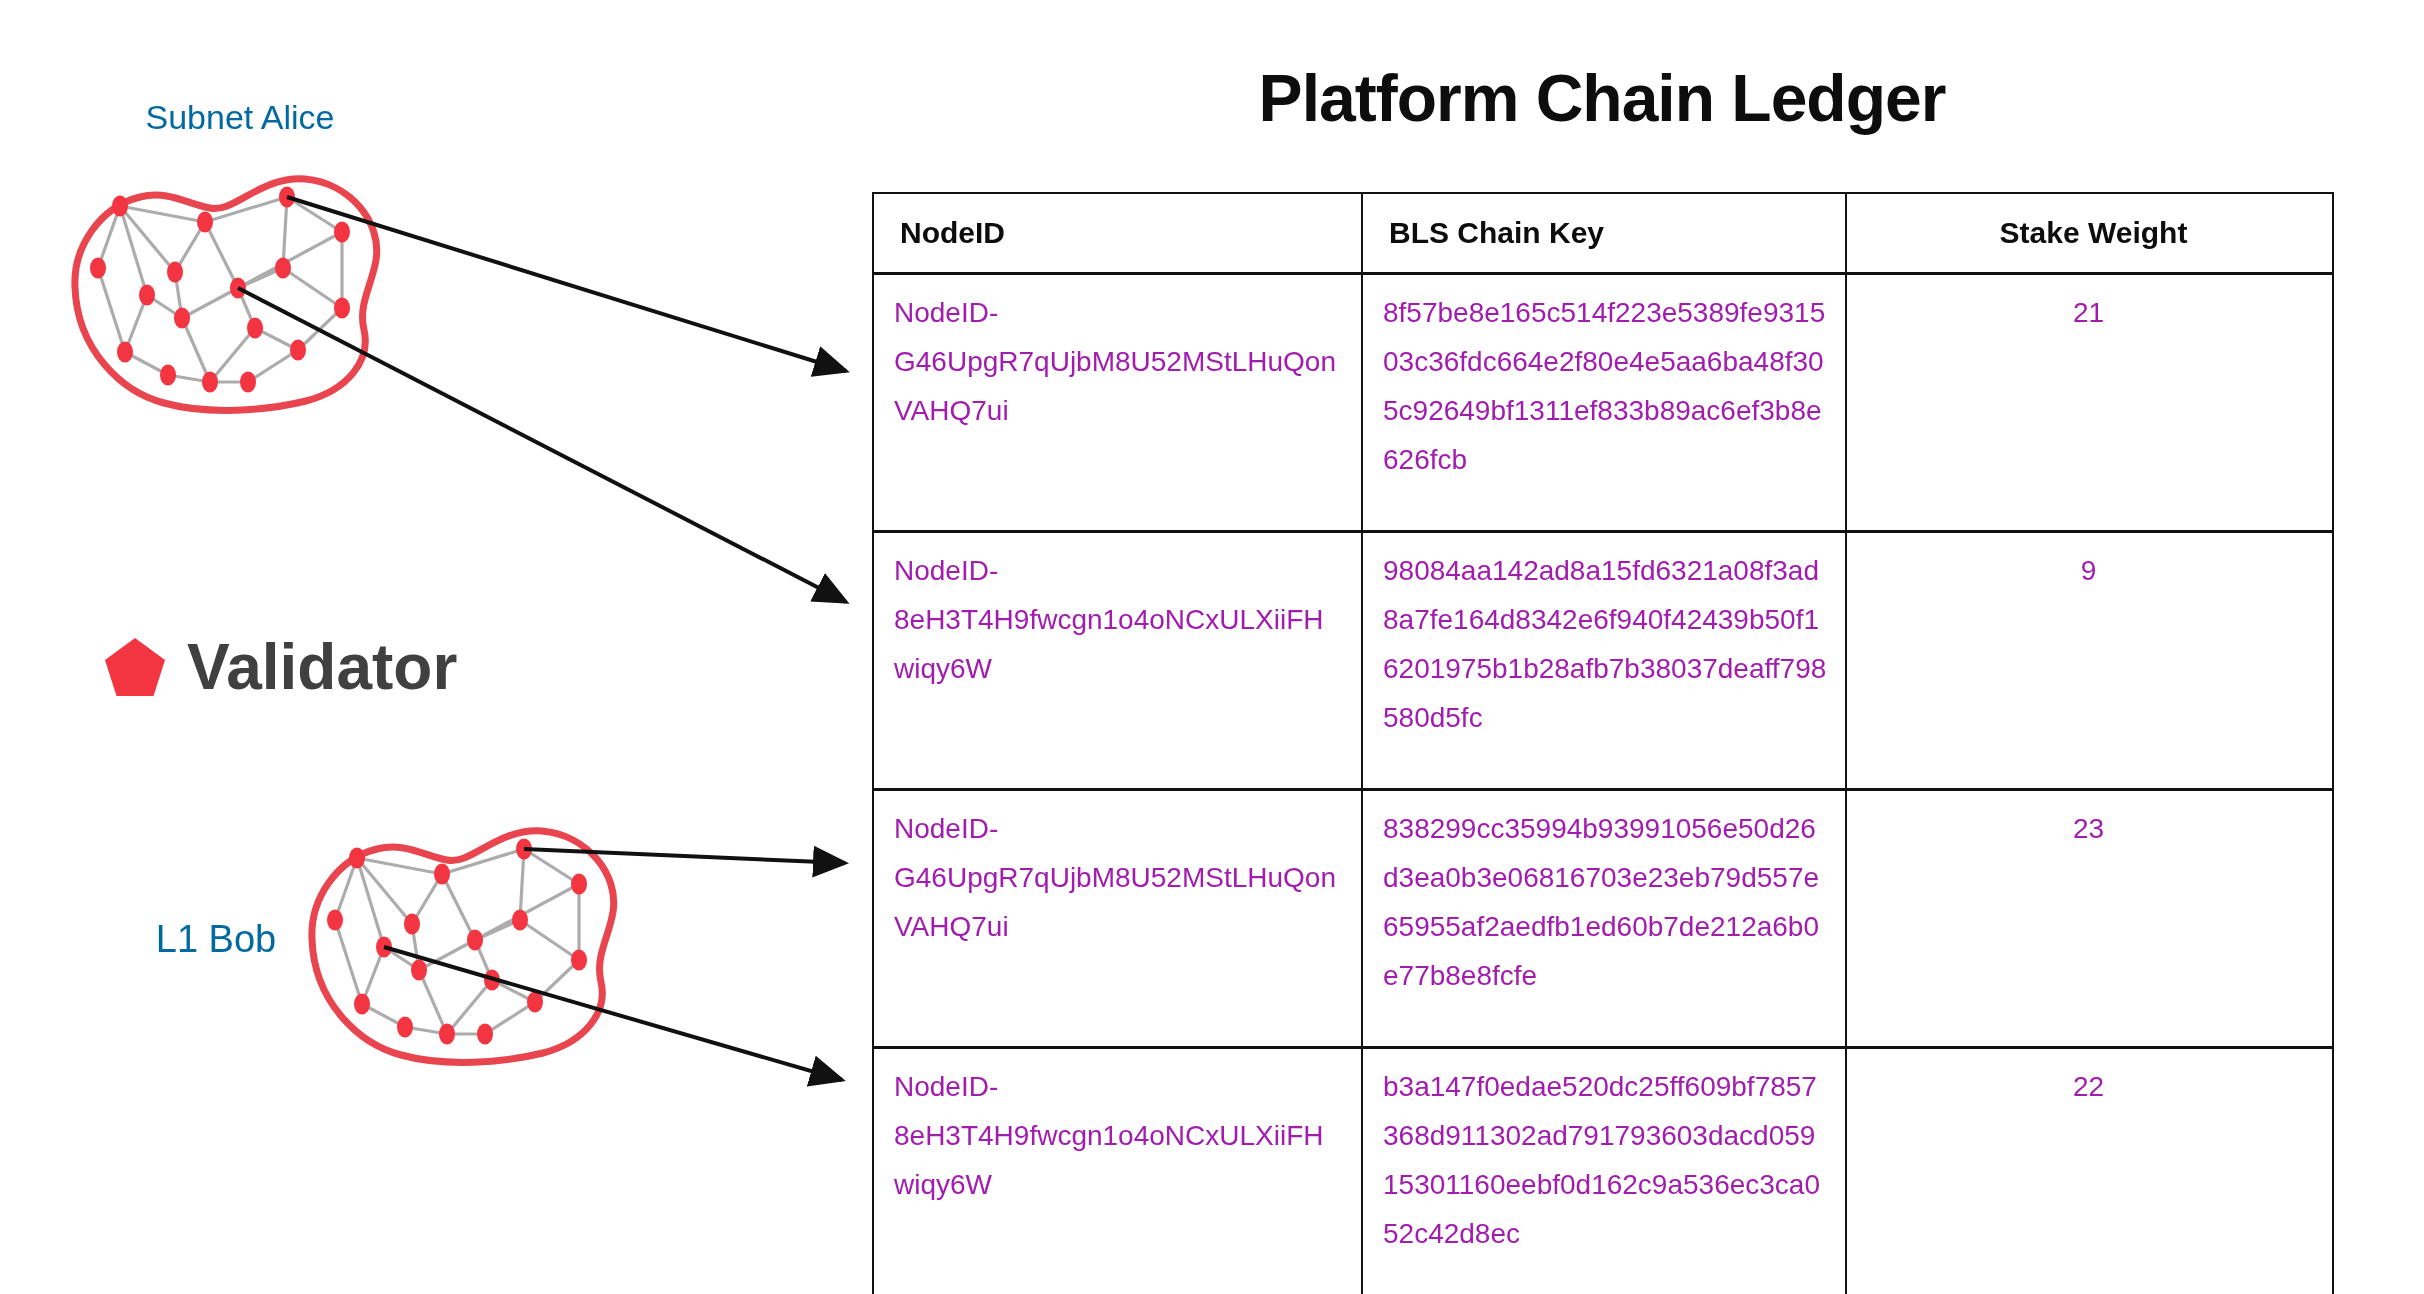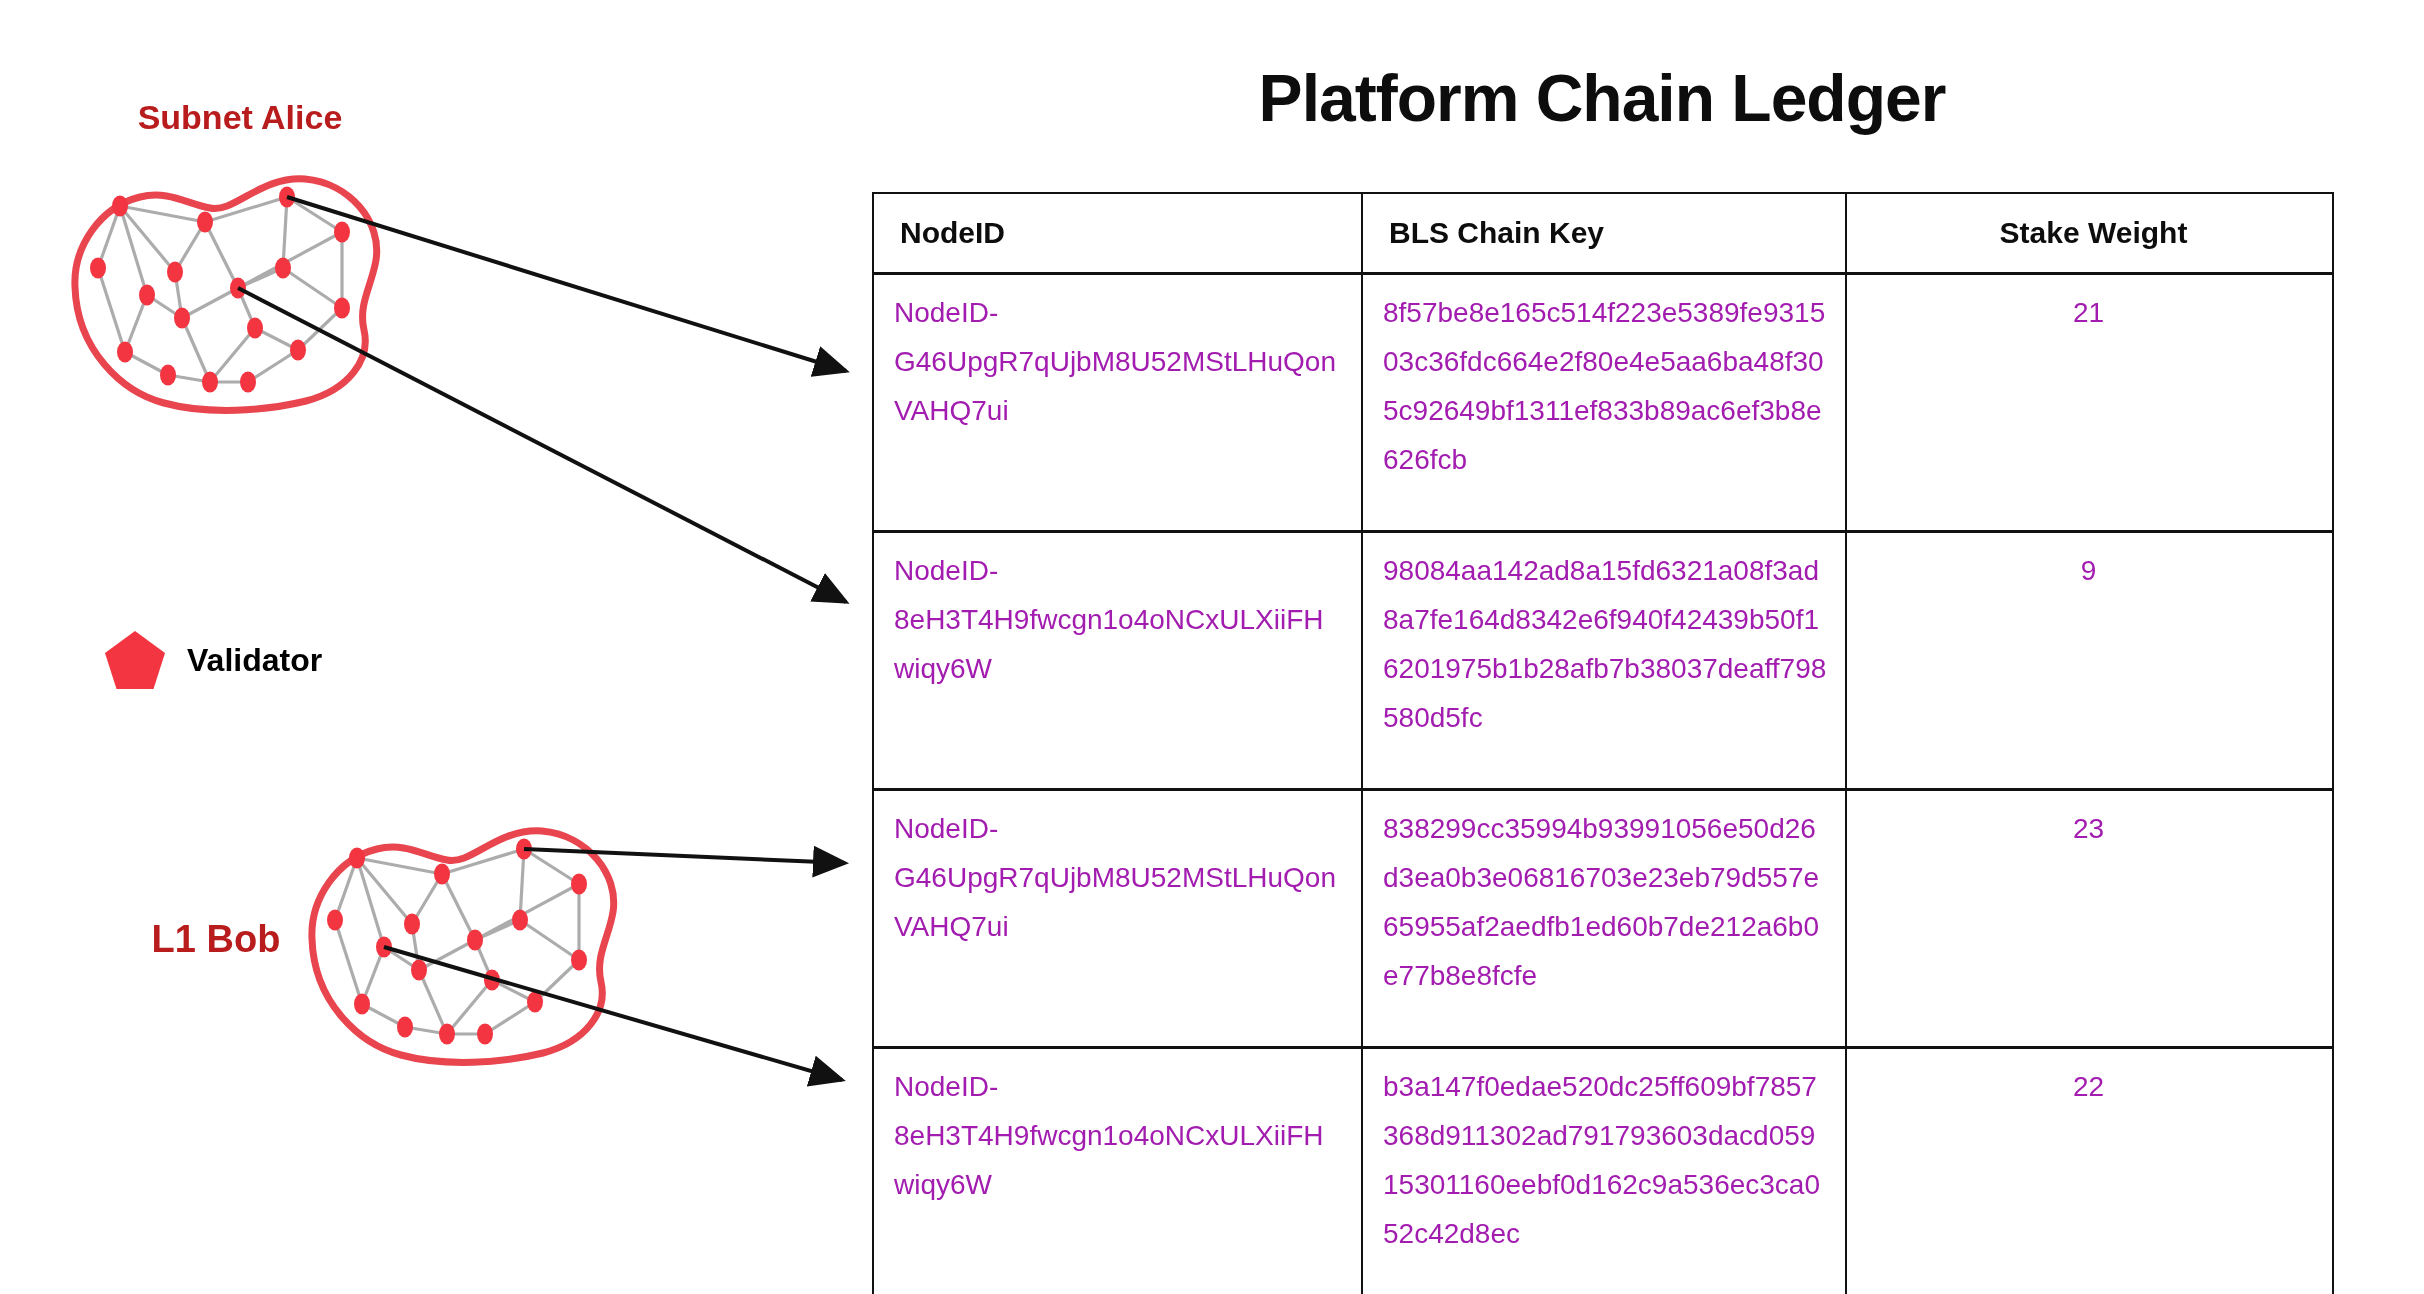--- a/index.html
+++ b/index.html
@@ -15,31 +15,31 @@
     position: absolute;
     left: 872px; top: 44px; width: 1460px;
     text-align: center;
     font-size: 66px; font-weight: 700;
     letter-spacing: -1px;
     color: #0d0d0d;
     margin-top: 16px;
   }
   .subnet-label {
     position: absolute;
-    font-weight: 700; color: #b91c1c;
+    font-weight: 400; color: #0369a1;
     text-align: center;
   }
   .label-alice { left: 90px; top: 98px; width: 300px; font-size: 34px; }
   .label-bob   { left: 116px; top: 918px; width: 200px; font-size: 38px; }
   .legend {
     position: absolute;
     left: 103px; top: 630px;
     display: flex; align-items: center; gap: 20px;
   }
-  .legend-text { font-size: 32px; font-weight: 700; color: #000000; }
+  .legend-text { font-size: 64px; font-weight: 700; color: #404040; }
   .diagram-overlay {
     position: absolute; left: 0; top: 0;
     width: 2424px; height: 1294px;
   }
   table.ledger {
     position: absolute;
     left: 872px; top: 192px;
     width: 1460px;
     border-collapse: collapse;
     table-layout: fixed;

